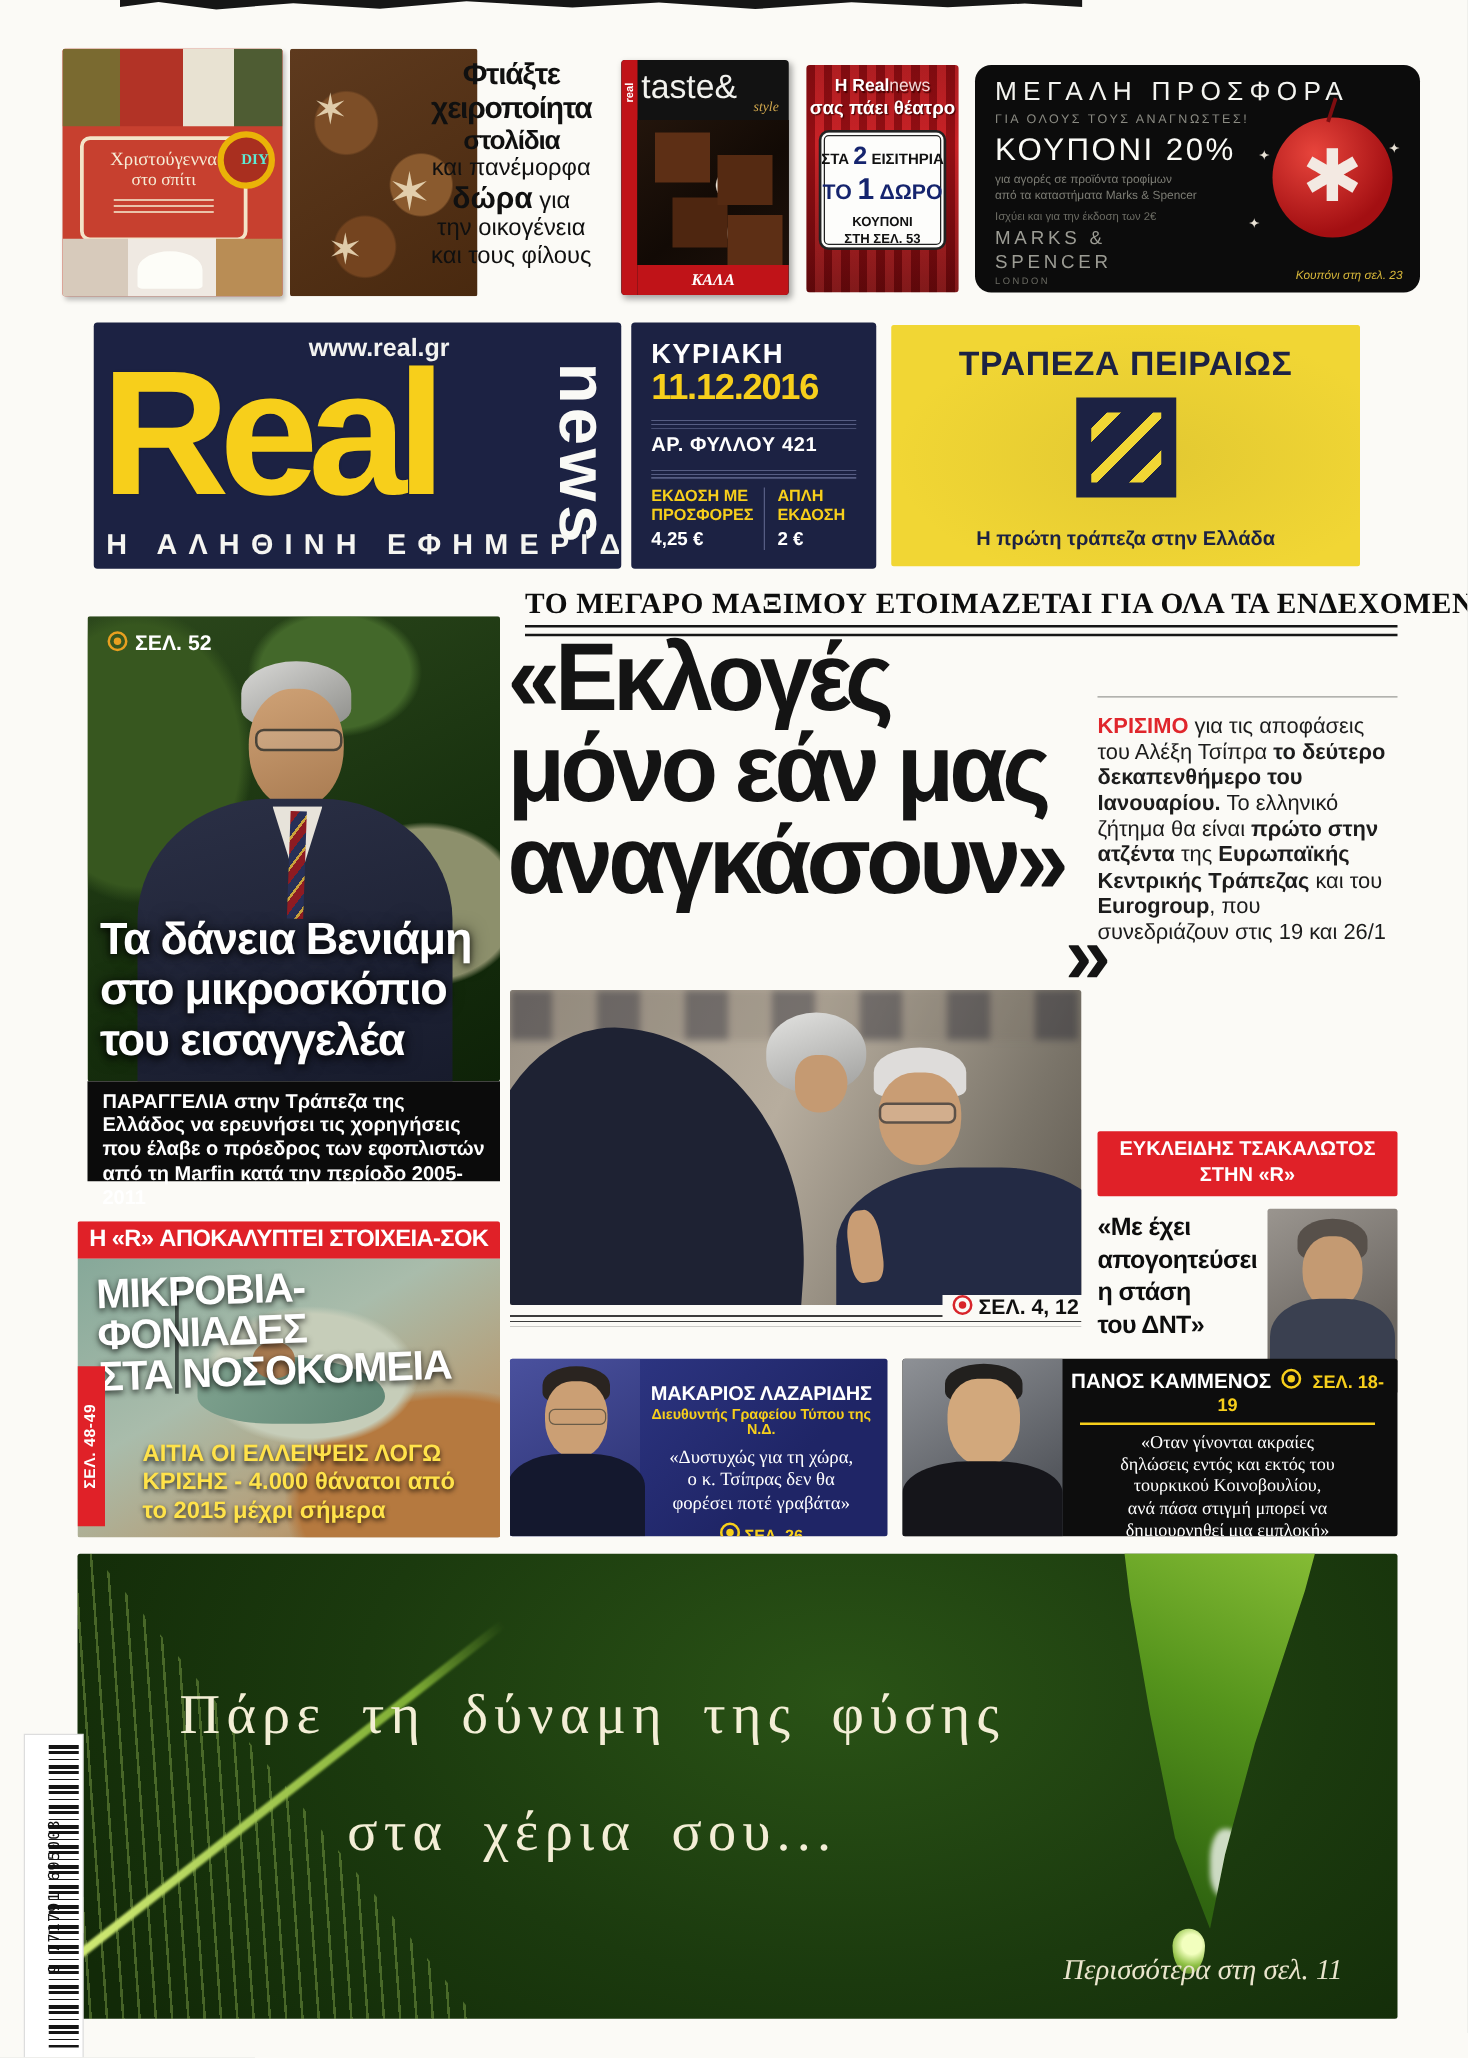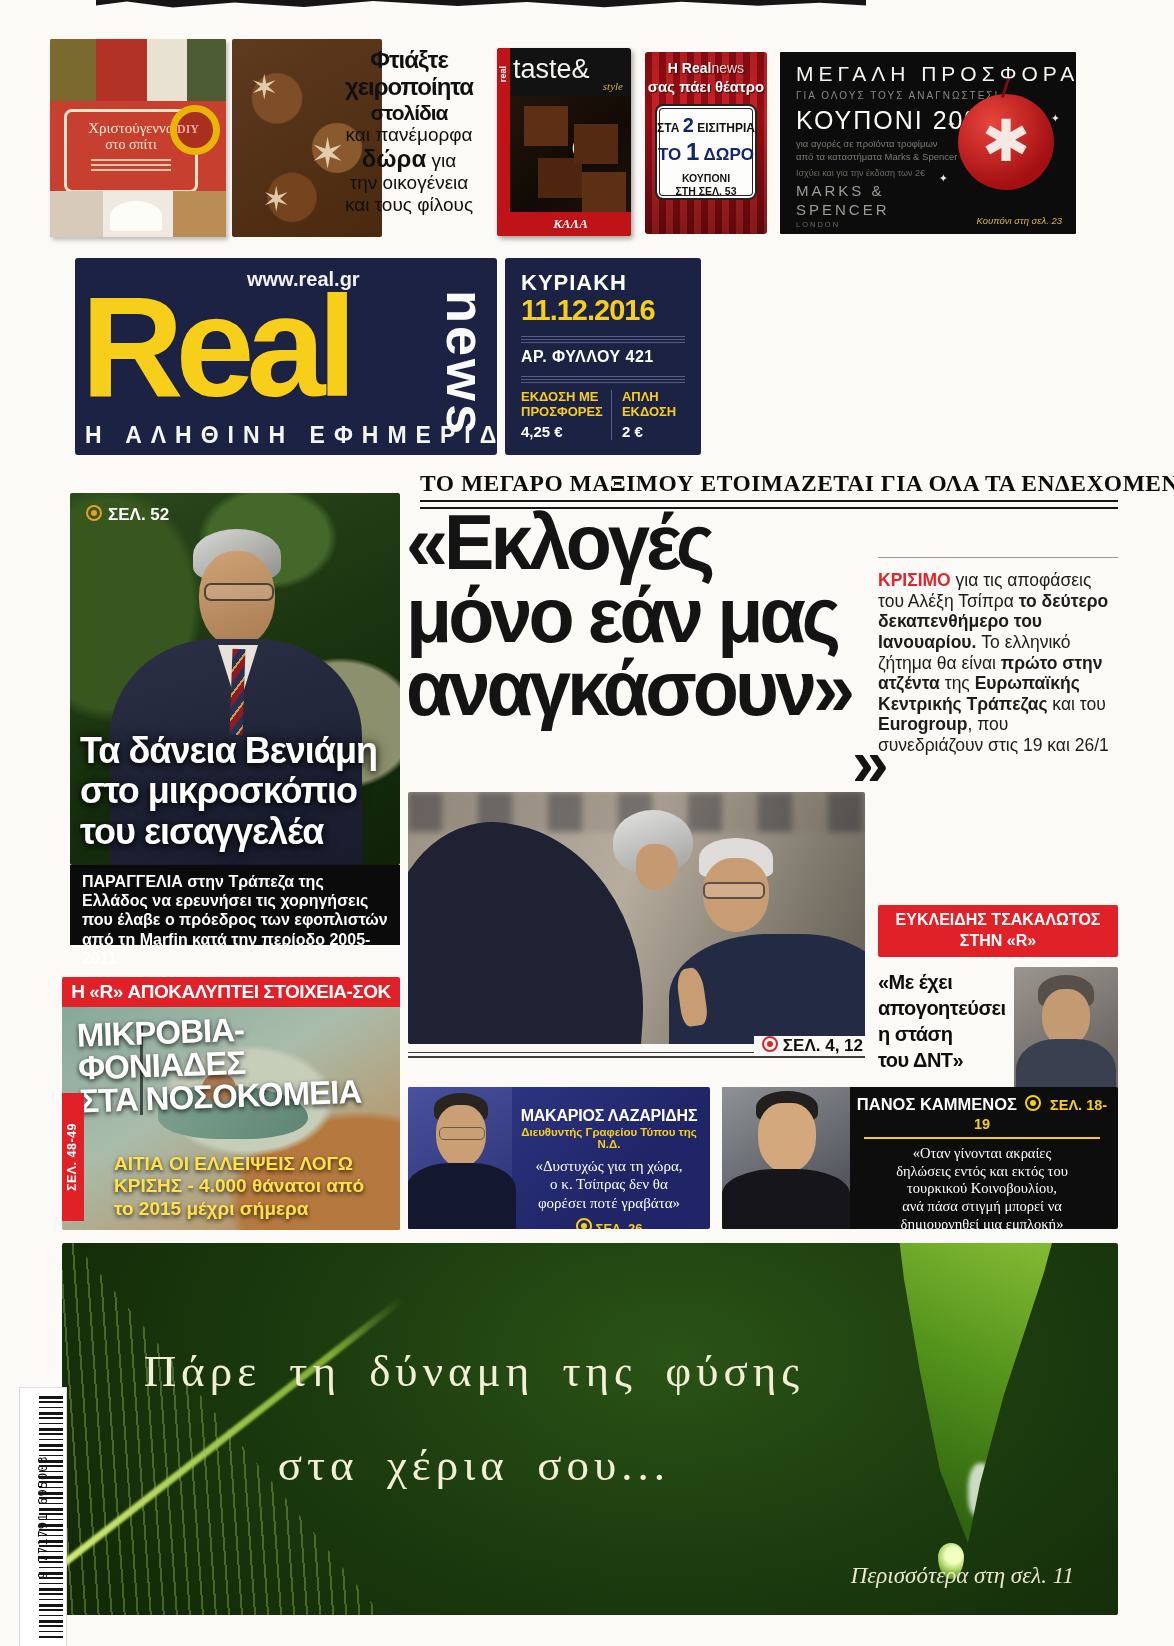--- a/index.html
+++ b/index.html
@@ -21,22 +21,22 @@
   .promo-book{left:50px;top:35px;width:430px;height:205px;}
   .book-cover{position:absolute;left:0;top:4px;width:176px;height:198px;background:#c7402f;border-radius:2px;
     box-shadow:2px 3px 4px rgba(0,0,0,.25);overflow:hidden;}
   .bc-strip{position:absolute;left:0;top:0;width:100%;height:62px;
     background:linear-gradient(90deg,#7a6a30 0 26%,#b23326 26% 55%,#e8e2d2 55% 78%,#4e5c33 78% 100%);}
   .bc-panel{position:absolute;left:14px;top:70px;width:128px;height:78px;background:#c7402f;border:3px solid #f3e4c8;border-radius:8px;text-align:center;color:#f6ecd6;}
   .bc-t1{font-family:"Liberation Serif",serif;font-size:15px;margin-top:8px;}
   .bc-t2{font-family:"Liberation Serif",serif;font-size:14px;}
   .bc-lines{margin:6px auto 0;width:80px;height:12px;
     background:repeating-linear-gradient(to bottom,#f3e4c8cc 0 1.5px,transparent 1.5px 5px);}
-  .bc-diy{position:absolute;right:6px;top:66px;width:36px;height:36px;border-radius:50%;background:#a92f1f;border:7px solid #eab308;
-    color:#fca5a5;font-size:12px;font-weight:bold;line-height:34px;text-align:left;font-family:"Liberation Serif",serif;}
+  .bc-diy{position:absolute;right:6px;top:66px;width:36px;height:36px;border-radius:50%;background:#a92f1f;border:5px solid #eab308;
+    color:#5eead4;font-size:12px;font-weight:bold;line-height:34px;text-align:right;font-family:"Liberation Serif",serif;}
   .bc-cake{position:absolute;left:0;bottom:0;width:100%;height:46px;
     background:linear-gradient(90deg,#d7cabb 0 30%,#efe9e2 30% 70%,#b98d55 70% 100%);}
   .bc-cake::after{content:"";position:absolute;left:34%;bottom:6px;width:52px;height:30px;border-radius:50% 50% 8% 8%;background:#fdfdf8;}
   .book-photo{position:absolute;left:182px;top:4px;width:150px;height:198px;border-radius:2px;
     background:radial-gradient(circle at 30% 30%,#7d4e27 0 14%,transparent 15%),
                radial-gradient(circle at 70% 55%,#8a5a2e 0 16%,transparent 17%),
                radial-gradient(circle at 40% 80%,#74441f 0 13%,transparent 14%),
                linear-gradient(150deg,#5e3a1e,#49290f);}
   .book-photo span{position:absolute;color:#f2e3c2;opacity:.85;font-size:34px;}
   .bp-s1{left:18px;top:28px;} .bp-s2{left:78px;top:90px;font-size:42px !important;} .bp-s3{left:30px;top:140px;}
@@ -69,21 +69,21 @@
   .th-brand .lt{font-weight:normal;color:#f3d9d9;}
   .th-tag{position:absolute;left:0;top:26px;width:100%;text-align:center;color:#fff;font-weight:bold;font-size:15px;text-shadow:1px 1px 1px #400;}
   .th-panel{position:absolute;left:10px;top:52px;right:10px;height:92px;background:#fdfdfb;border:2px solid #222;border-radius:8px;
     box-shadow:inset 0 0 0 2px #fdfdfb, inset 0 0 0 3px #222;text-align:center;color:#111;}
   .th-offer{margin-top:8px;font-weight:bold;font-size:12px;}
   .th-offer .num{font-size:20px;color:#15246e;}
   .th-gift{font-weight:bold;font-size:17px;color:#15246e;margin-top:1px;}
   .th-gift .num{font-size:24px;}
   .th-coupon{margin-top:6px;font-weight:bold;font-size:10.5px;line-height:1.25;}
 
-  .ms-ad{left:780px;top:52px;width:296px;height:182px;background:#0c0c0c;border-radius:1px;color:#eee;overflow:hidden;}
+  .ms-ad{left:780px;top:52px;width:356px;height:182px;background:#0c0c0c;border-radius:13px;color:#eee;overflow:hidden;}
   .ms-title{position:absolute;left:16px;top:10px;width:270px;font-size:21px;letter-spacing:5px;color:#f4f4f0;white-space:nowrap;}
   .ms-sub{position:absolute;left:16px;top:38px;font-size:10px;letter-spacing:2px;color:#8a8a82;}
   .ms-coupon{position:absolute;left:16px;top:54px;font-size:25px;letter-spacing:2px;color:#fafaf6;}
   .ms-desc{position:absolute;left:16px;top:86px;font-size:9.5px;color:#7c7c74;line-height:1.35;}
   .ms-note{position:absolute;left:16px;top:116px;font-size:9px;color:#6b6b63;}
   .ms-brand{position:absolute;left:16px;top:130px;font-size:15px;letter-spacing:3px;color:#9c9c94;line-height:1.25;}
   .ms-city{position:absolute;left:16px;top:168px;font-size:7.5px;letter-spacing:2px;color:#6b6b63;}
   .ms-ball{position:absolute;right:22px;top:42px;width:96px;height:96px;border-radius:50%;
     background:radial-gradient(circle at 35% 30%,#e8453c,#a30f12 70%);}
   .ms-ball::before{content:"✱";position:absolute;left:50%;top:50%;transform:translate(-50%,-52%);color:#f3e9e2;font-size:58px;}
@@ -360,20 +360,26 @@
         <div class="db-lab"><span>ΕΚΔΟΣΗ ΜΕ</span><br><span>ΠΡΟΣΦΟΡΕΣ</span></div>
         <div class="db-val">4,25 €</div>
       </div>
       <div class="db-col db-col2">
         <div class="db-lab"><span>ΑΠΛΗ</span><br><span>ΕΚΔΟΣΗ</span></div>
         <div class="db-val">2 €</div>
       </div>
     </div>
   </div>
 
+  <div class="abs piraeus">
+    <div class="pi-ghost"></div>
+    <div class="pi-title">ΤΡΑΠΕΖΑ ΠΕΙΡΑΙΩΣ</div>
+    <div class="pi-logo"></div>
+    <div class="pi-tag">Η πρώτη τράπεζα στην Ελλάδα</div>
+  </div>
 
   <div class="abs kicker">
     <div class="kick-text">ΤΟ ΜΕΓΑΡΟ ΜΑΞΙΜΟΥ ΕΤΟΙΜΑΖΕΤΑΙ ΓΙΑ ΟΛΑ ΤΑ ΕΝΔΕΧΟΜΕΝΑ</div>
     <div class="kick-rule"></div>
   </div>
 
   <div class="abs headline">
     <div class="hl-line">«Εκλογές</div>
     <div class="hl-line">μόνο εάν μας</div>
     <div class="hl-line">αναγκάσουν»</div>

